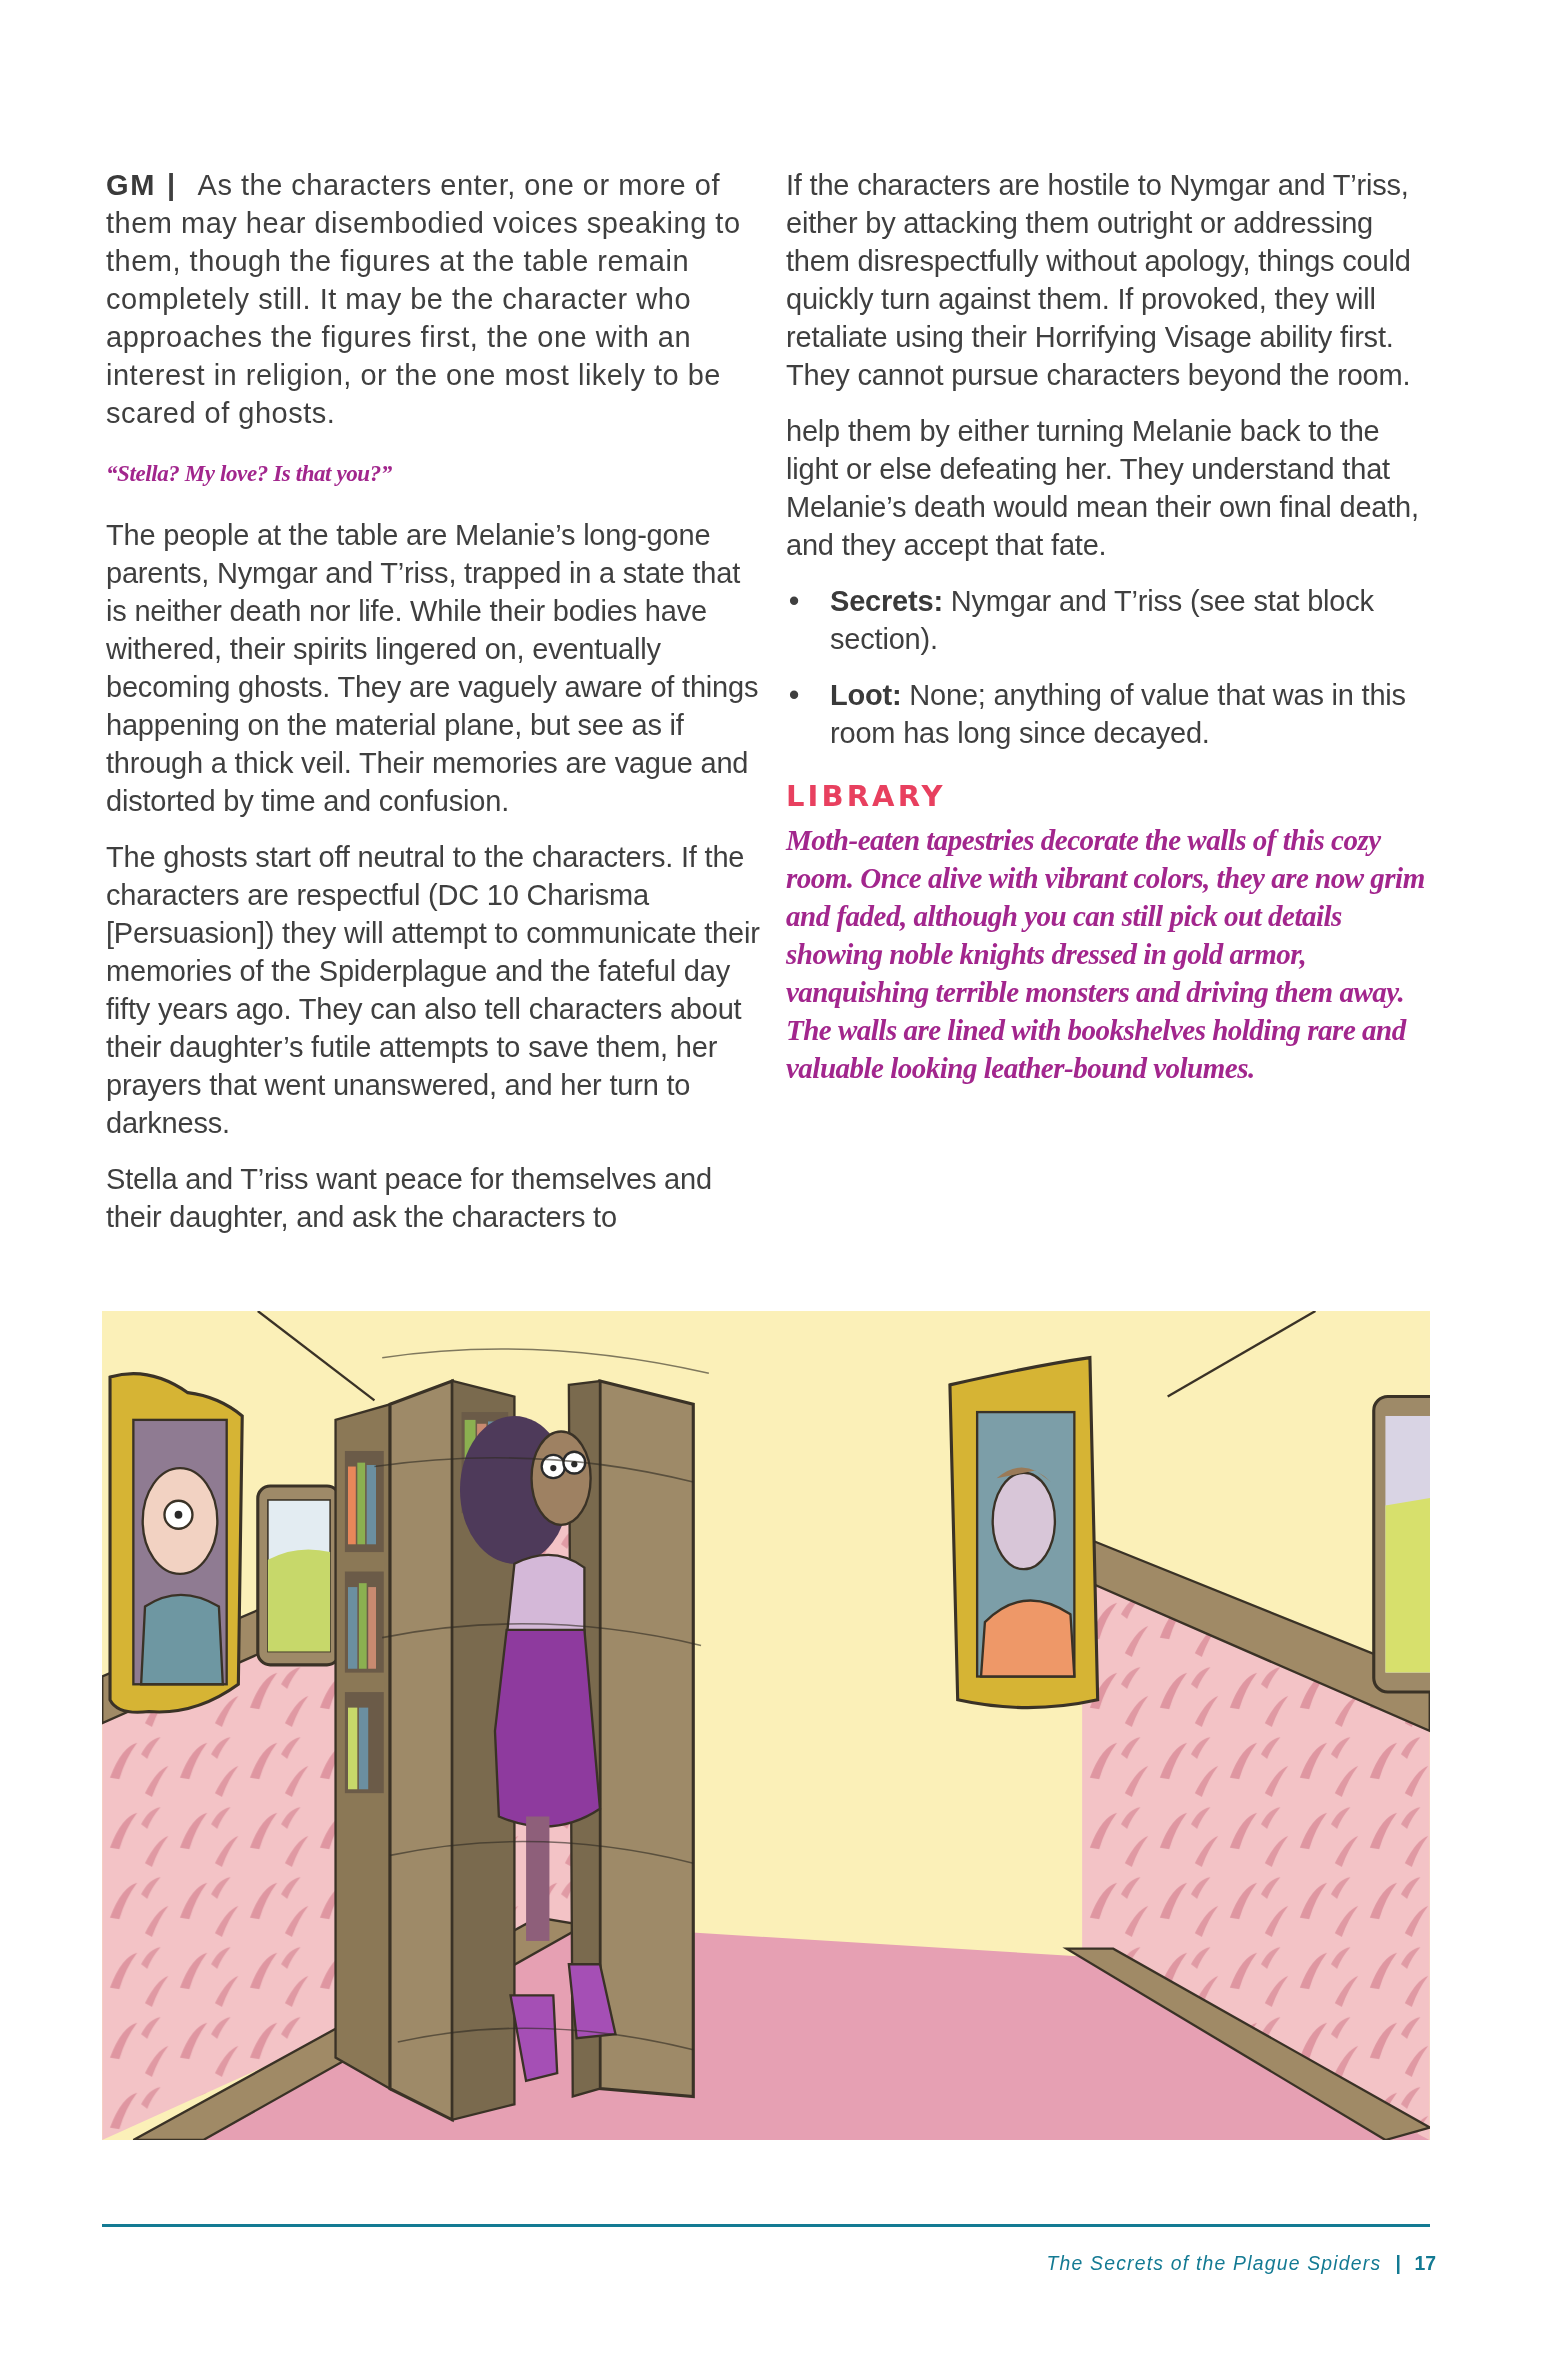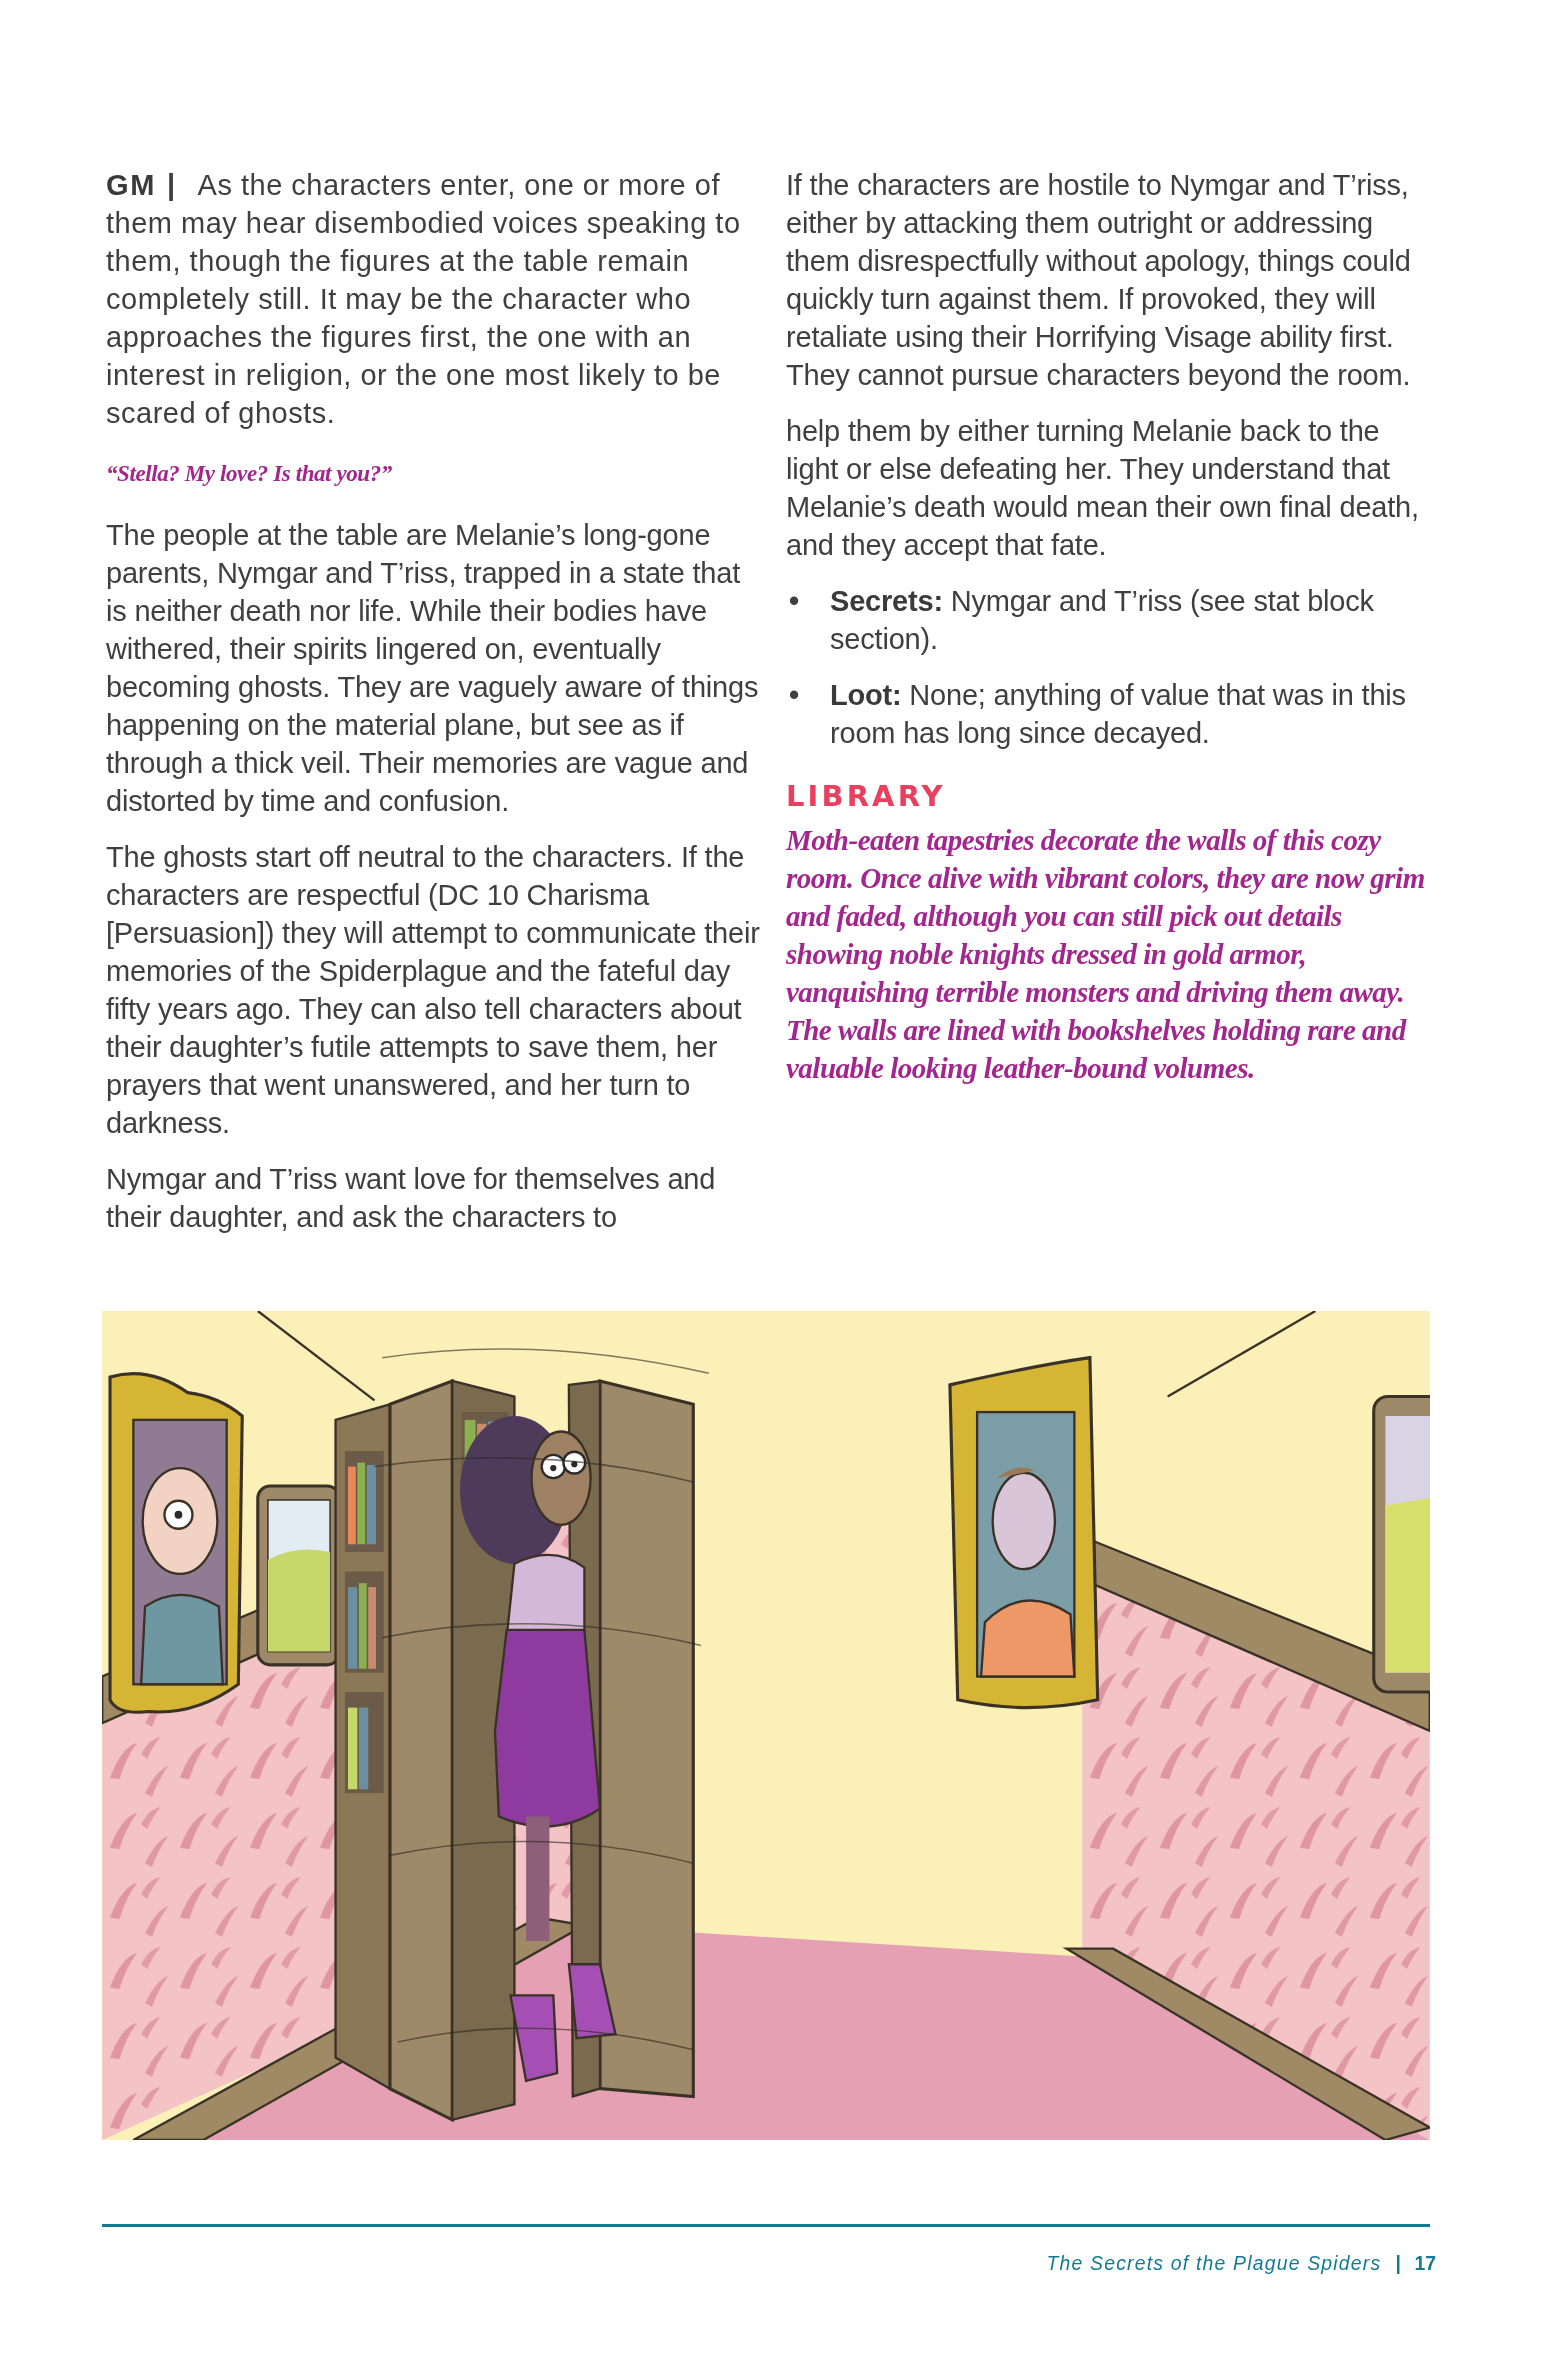--- a/index.html
+++ b/index.html
@@ -123,21 +123,21 @@
 </head>
 <body>
 
 <div class="col left">
   <p class="gm-intro">
     <span class="gm-label">GM</span><span class="gm-sep">|</span><span>As the characters enter, one or more of them may hear disembodied voices speaking to them, though the figures at the table remain completely still. It may be the character who approaches the figures first, the one with an interest in religion, or the one most likely to be scared of ghosts.</span>
   </p>
   <p class="quote">“Stella? My love? Is that you?”</p>
   <p>The people at the table are Melanie’s long-gone parents, Nymgar and T’riss, trapped in a state that is neither death nor life. While their bodies have withered, their spirits lingered on, eventu­ally becoming ghosts. They are vaguely aware of things happening on the material plane, but see as if through a thick veil. Their memories are vague and distorted by time and confusion.</p>
   <p>The ghosts start off neutral to the characters. If the characters are respectful (DC 10 Charisma [Persuasion]) they will attempt to communi­cate their memories of the Spiderplague and the fateful day fifty years ago. They can also tell characters about their daughter’s futile attempts to save them, her prayers that went unanswered, and her turn to darkness.</p>
-  <p>Nymgar and T’riss want love for themselves and their daughter, and ask the characters to</p>
+  <p>Stella and T’riss want peace for themselves and their daughter, and ask the characters to</p>
 </div>
 
 <div class="col right">
   <p>If the characters are hostile to Nymgar and T’riss, either by attacking them outright or addressing them disrespectfully without apol­ogy, things could quickly turn against them. If provoked, they will retaliate using their Horrifying Visage ability first. They cannot pursue characters beyond the room.</p>
   <p>help them by either turning Melanie back to the light or else defeating her. They under­stand that Melanie’s death would mean their own final death, and they accept that fate.</p>
 
   <ul class="bullets">
     <li>
       <span class="bullet-dot">•</span>
       <span class="bullet-label">Secrets:</span>

